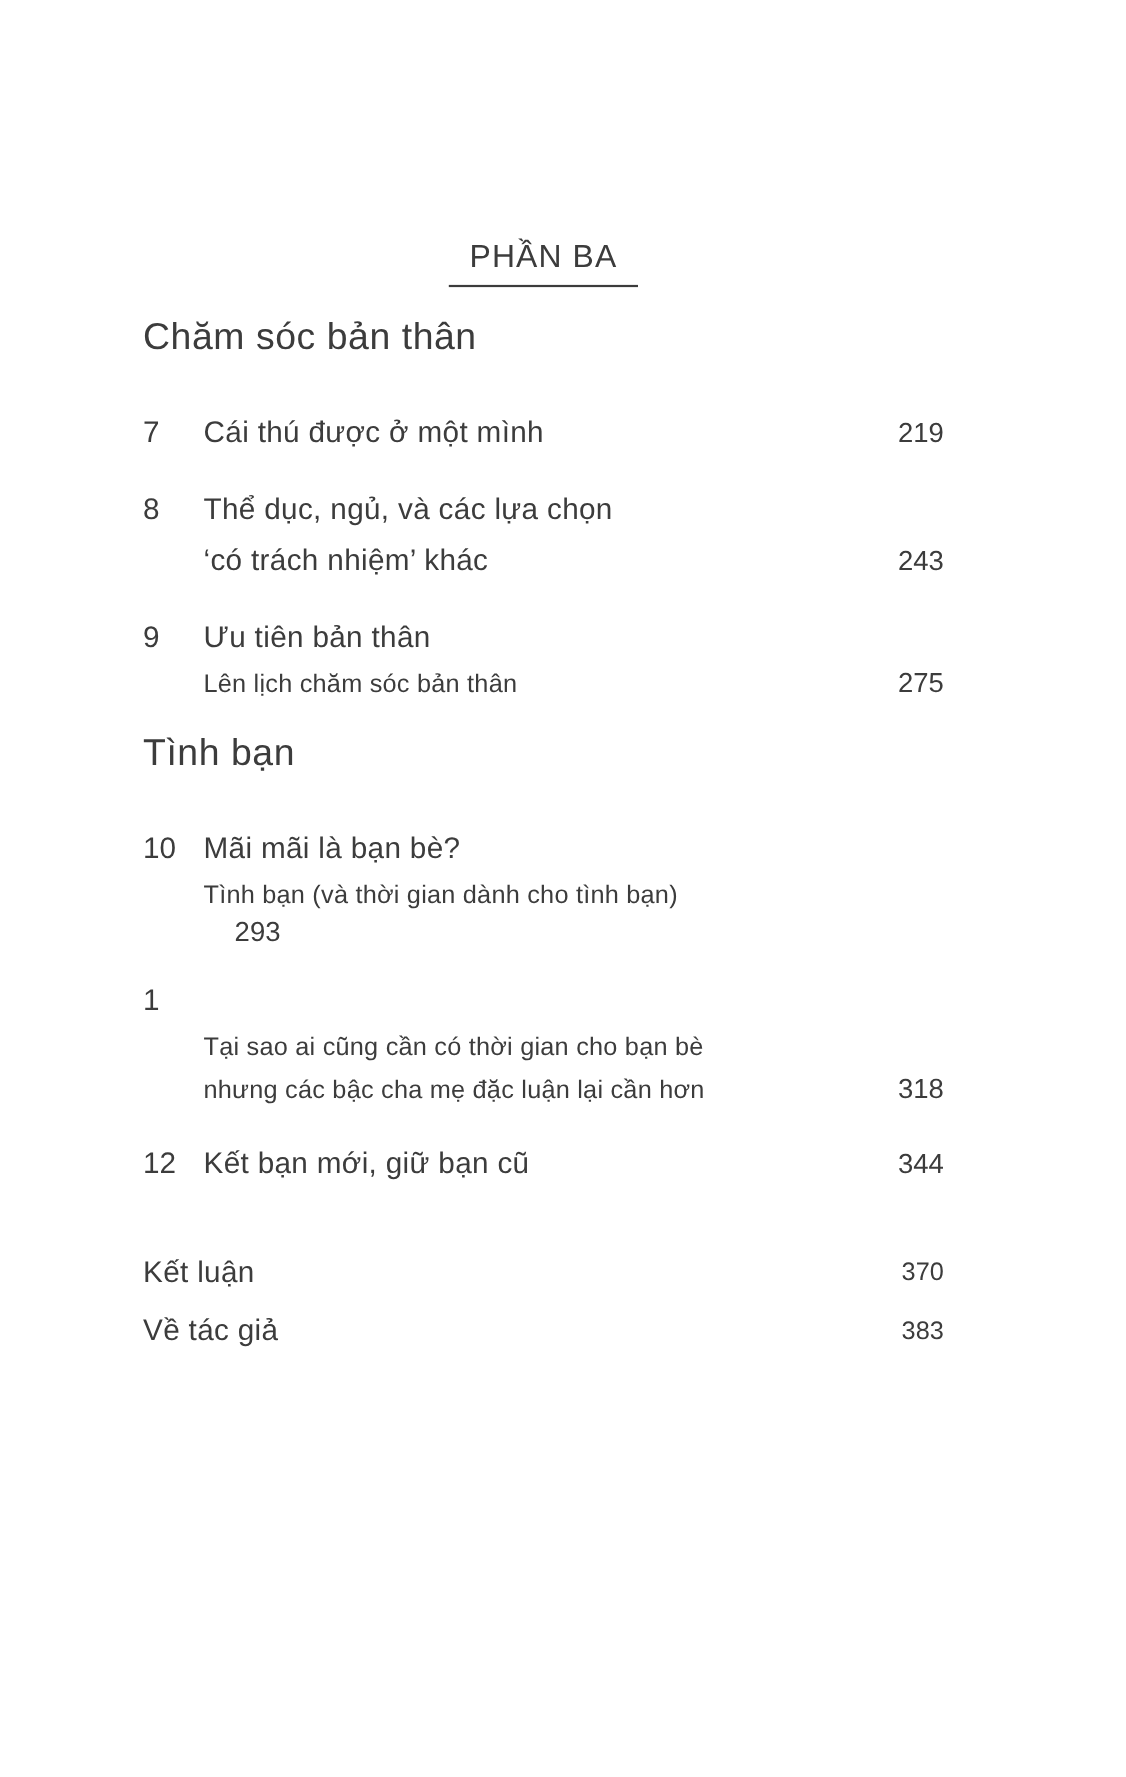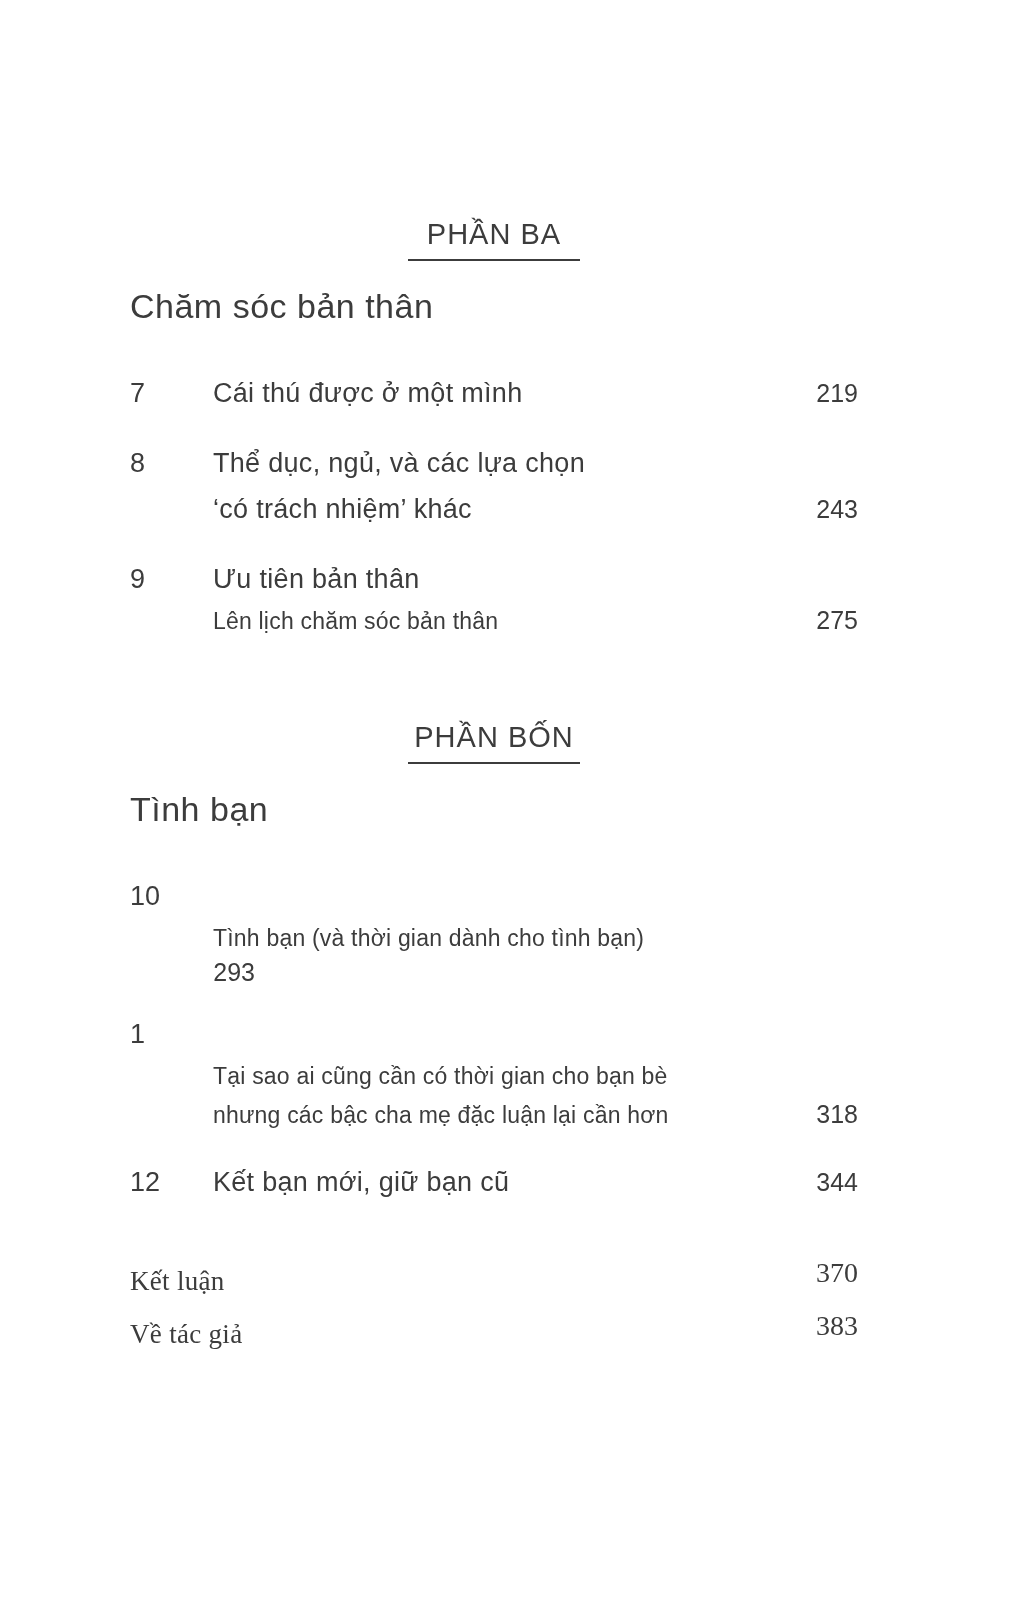--- a/index.html
+++ b/index.html
@@ -56,52 +56,50 @@
   .entry-line .num {
     flex: 0 0 55px;
     font-size: 27px;
     line-height: 46px;
   }
   .entry-line .line-text {
     flex: 1 1 auto;
     font-size: 27px;
     line-height: 46px;
     letter-spacing: 0.3px;
-    margin-left: 28px;
   }
   .entry-line.small .line-text {
     font-size: 23px;
     line-height: 39px;
     letter-spacing: 0.2px;
   }
   .entry-line .pagenum {
     flex: 0 0 70px;
     text-align: right;
     font-size: 25px;
   }
   
   .backmatter {
     margin-top: 52px;
   }
   .bm-row {
     display: flex;
-    align-items: flex-start;
+    align-items: center;
     margin-bottom: 5px;
-    font-family: Liberation Serif, serif;
   }
   .bm-row .line-text {
     flex: 1 1 auto;
     font-size: 27px;
     line-height: 48px;
     letter-spacing: 0.3px;
   }
   .bm-row .pagenum {
     flex: 0 0 70px;
     text-align: right;
-    font-size: 28px;
+    font-size: 23px;
   }
 </style>
 </head>
 <body>
 
 <div class="page">
   <div class="content">
     <div id="sections">
   <section class="toc-section">
     <div class="part-heading-wrap">
@@ -140,29 +138,26 @@
   <div class="entry-line small">
     <span class="num"></span>
     <span class="line-text">Lên lịch chăm sóc bản thân</span>
     <span class="pagenum">275</span>
   </div>
 </div>
           </div>
   </section>
 
   <section class="toc-section">
-    <div class="part-heading-wrap">
-      <div class="part-heading">PHẦN BỐN</div>
-      <div class="part-underline"></div>
-    </div>
     <h2 class="part-title">Tình bạn</h2>
     <div class="entries">
             <div class="entry">
   <div class="entry-line">
     <span class="num">10</span>
+    <span class="line-text">Mãi mãi là bạn bè?</span>
     <span class="pagenum"></span>
   </div>
 
   <div class="entry-line small">
     <span class="num"></span>
     <span class="line-text">Tình bạn (và thời gian dành cho tình bạn)</span>
     <span class="pagenum"></span>
   </div>
 
   <div class="entry-line small">

